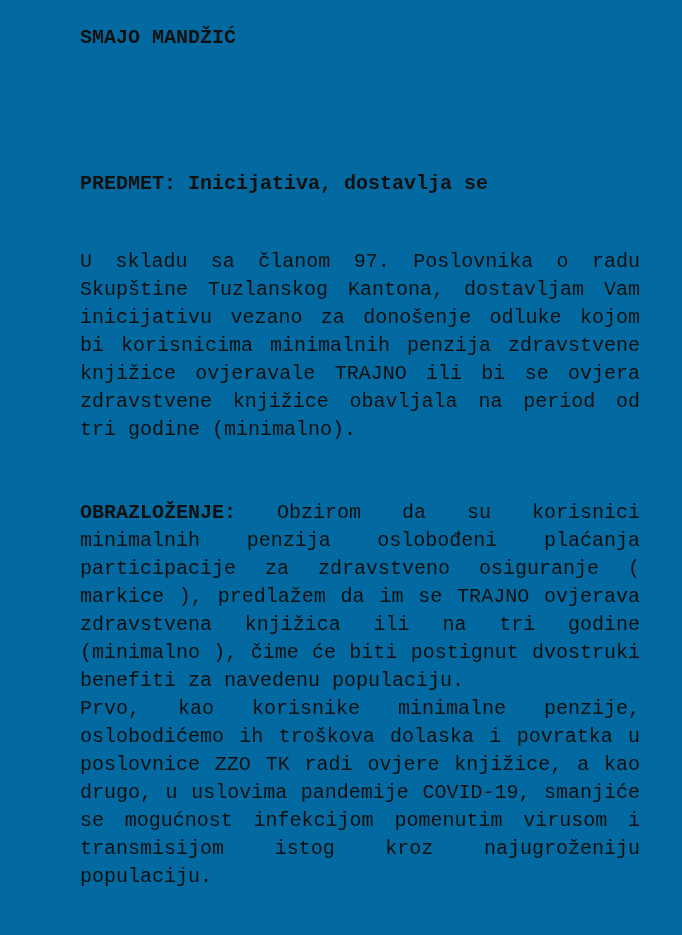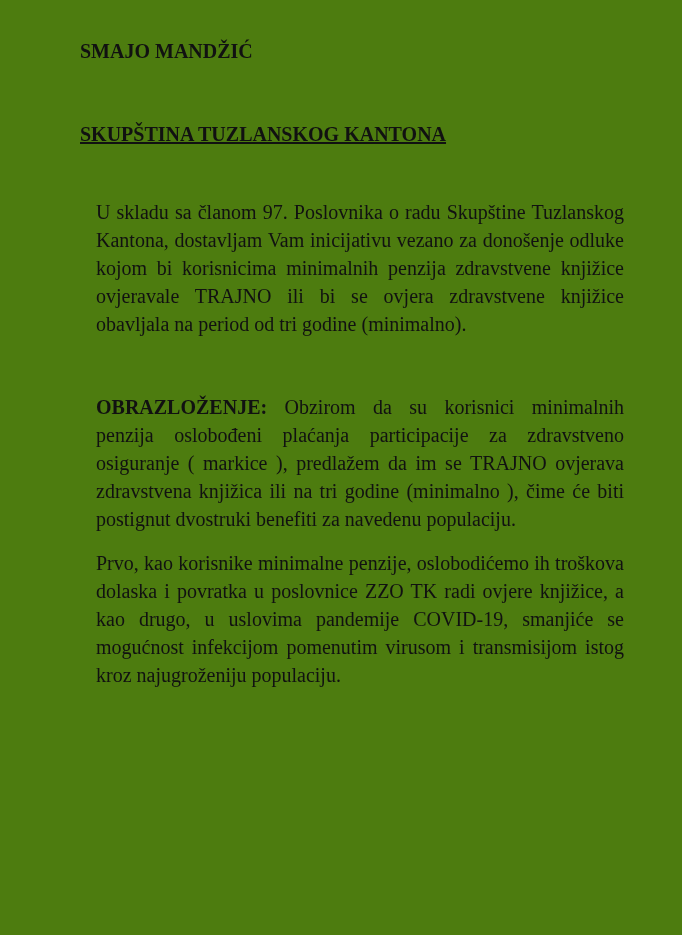--- a/index.html
+++ b/index.html
@@ -4,46 +4,46 @@
 <style>
   html, body {
     margin: 0;
     padding: 0;
     background: #ffffff;
   }
   .page {
     position: relative;
     width: 682px;
     height: 935px;
-    background: #4d7c0f;
+    background: #0369a1;
     color: #111111;
-    font-family: Liberation Serif, serif;
+    font-family: Liberation Mono, monospace;
     font-size: 20px;
     line-height: 28px;
     box-sizing: border-box;
-    padding: 37px 42px 0 80px;
+    padding: 24px 42px 0 80px;
     overflow: hidden;
   }
   .author-block p {
     margin: 0;
     font-weight: bold;
   }
   .recipient-heading {
     margin: 55px 0 0 0;
     font-weight: bold;
     text-decoration: underline;
     font-size: 20px;
     line-height: 28px;
   }
   .subject-line {
     margin: 118px 0 0 0;
     font-weight: bold;
   }
   .body-paragraph {
-    margin: 16px;
+    margin: 0;
     text-align: justify;
   }
   .intro-paragraph {
     margin-top: 50px;
   }
   .rationale-block {
     margin-top: 55px;
   }
   .rationale-label {
     font-weight: bold;
@@ -51,22 +51,22 @@
 </style>
 </head>
 <body>
 
 <div class="page">
 
   <div class="author-block">
     <p>SMAJO MANDŽIĆ</p>
   </div>
 
-  <p class="recipient-heading">SKUPŠTINA TUZLANSKOG KANTONA</p>
 
+  <p class="subject-line">PREDMET: Inicijativa, dostavlja se</p>
 
   <p class="body-paragraph intro-paragraph">U skladu sa članom 97. Poslovnika o radu Skupštine Tuzlanskog Kantona, dostavljam Vam inicijativu vezano za donošenje odluke kojom bi korisnicima minimalnih penzija zdravstvene knjižice ovjeravale TRAJNO ili bi se ovjera zdravstvene knjižice obavljala na period od tri godine (minimalno).</p>
 
   <div class="rationale-block">
     <p class="body-paragraph"><span class="rationale-label">OBRAZLOŽENJE:</span> <span>Obzirom da su korisnici minimalnih penzija oslobođeni plaćanja participacije za zdravstveno osiguranje ( markice ), predlažem da im se TRAJNO ovjerava zdravstvena knjižica ili na tri godine (minimalno ), čime će biti postignut dvostruki benefiti za navedenu populaciju.</span></p>
     <p class="body-paragraph">Prvo, kao korisnike minimalne penzije, oslobodićemo ih troškova dolaska i povratka u poslovnice ZZO TK radi ovjere knjižice, a kao drugo, u uslovima pandemije COVID-19, smanjiće se mogućnost infekcijom pomenutim virusom i transmisijom istog kroz najugroženiju populaciju.</p>
   </div>
 
 </div>
 

